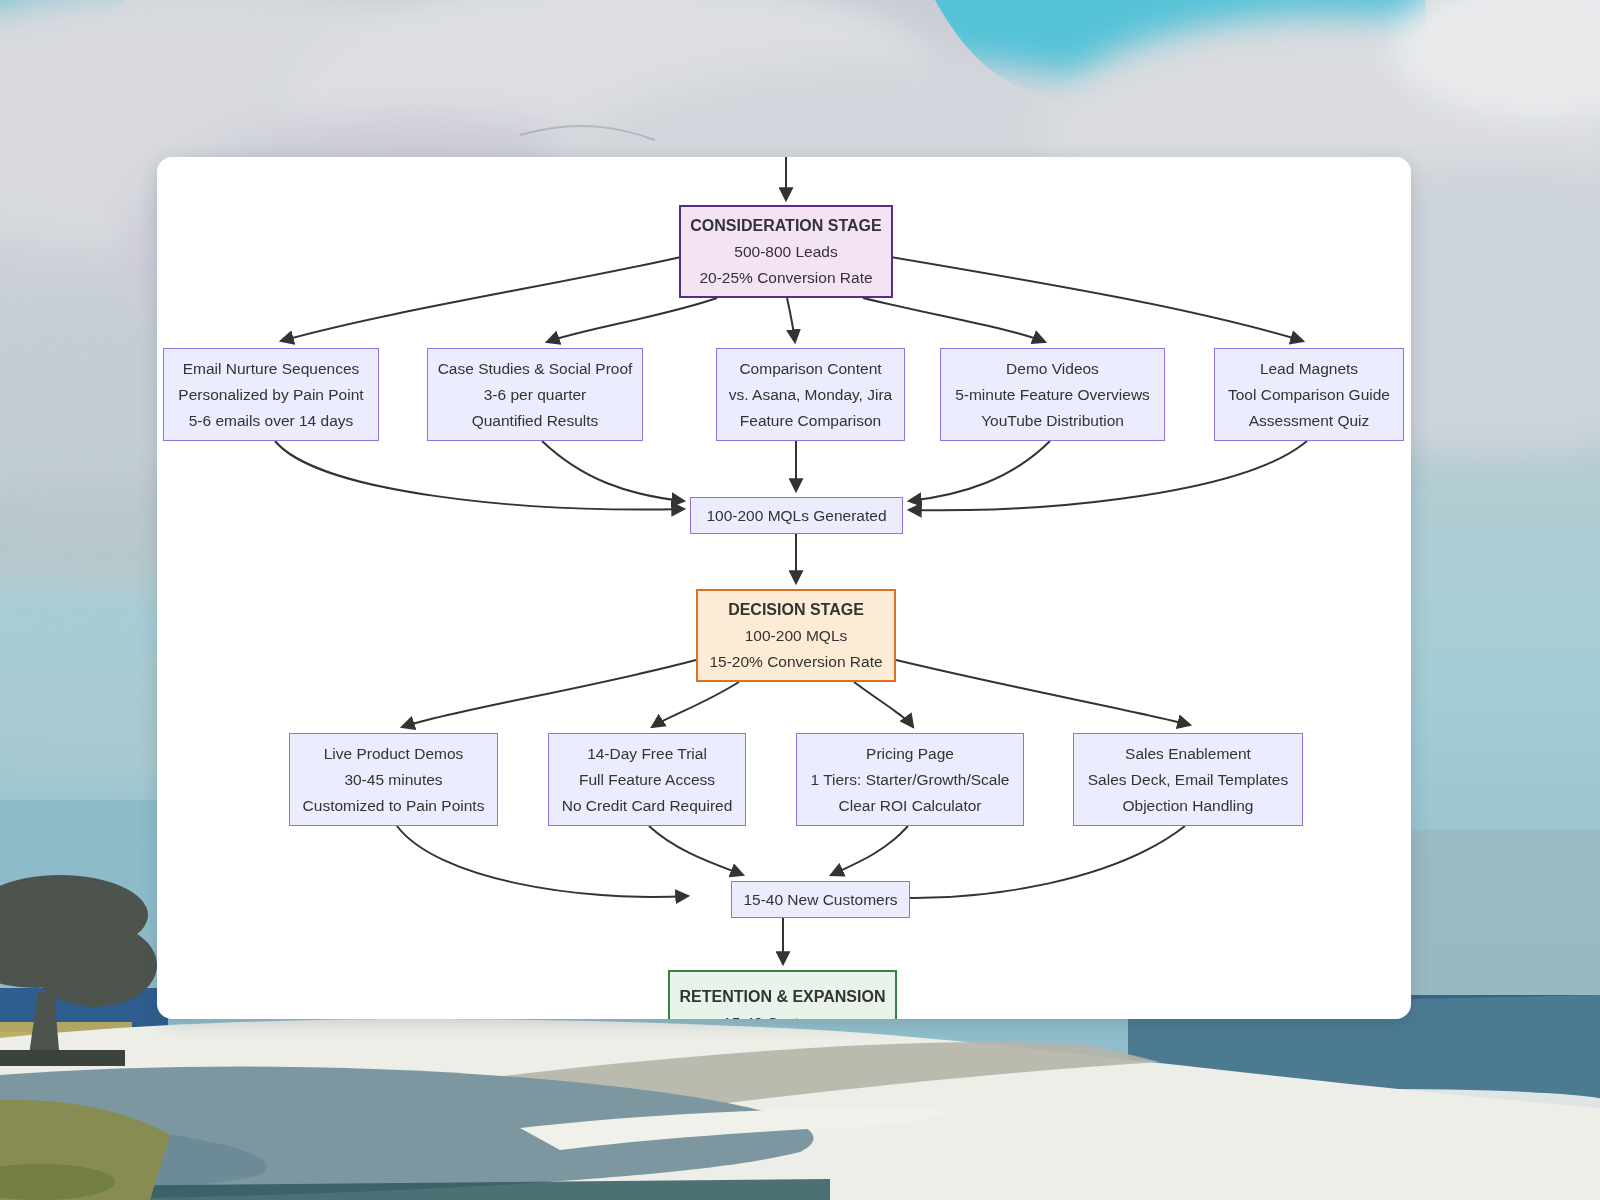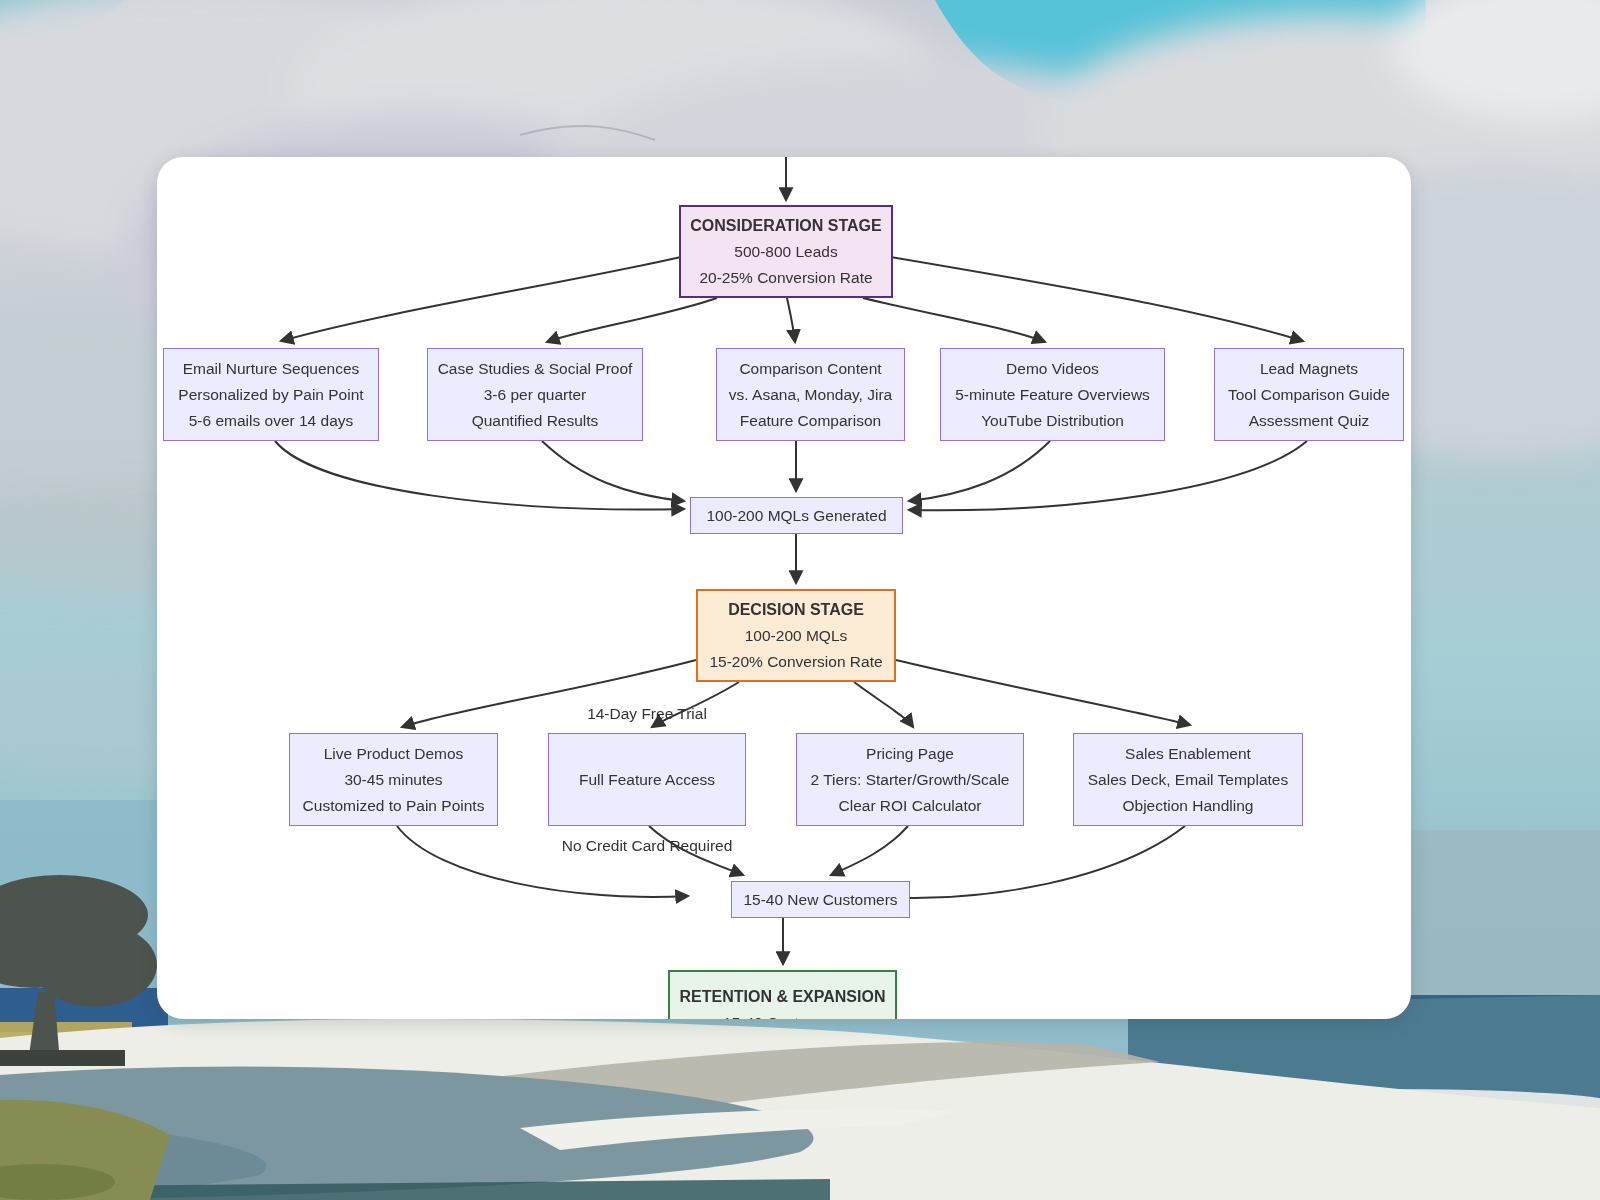--- a/index.html
+++ b/index.html
@@ -1,20 +1,20 @@
 <!DOCTYPE html>
 <html><head>
 <meta charset="utf-8">
 <style>
   html,body{margin:0;padding:0;width:1600px;height:1200px;overflow:hidden;background:#aecdd5;
     font-family:"Liberation Sans",sans-serif;}
   .stage-wrap{position:relative;width:1600px;height:1200px;}
   .bg{position:absolute;left:0;top:0;width:1600px;height:1200px;}
   .card{position:absolute;left:157px;top:157px;width:1254px;height:862px;background:#ffffff;
-    border-radius:26px;overflow:hidden;box-shadow:0 4px 18px rgba(40,60,70,.18);}
+    border-radius:15px;overflow:hidden;box-shadow:0 4px 18px rgba(40,60,70,.18);}
   .edges{position:absolute;left:0;top:0;width:1254px;height:862px;}
   .node{position:absolute;box-sizing:border-box;background:#ececff;border:1px solid #9370db;
     color:#333;font-size:15.5px;line-height:26px;text-align:center;display:flex;
     flex-direction:column;justify-content:center;}
   .node .t{font-weight:bold;font-size:16px;}
   .stage-consideration{background:#f3e3f3;border:2.6px solid #572d8a;}
   .stage-decision{background:#fcebd5;border:2.6px solid #de711f;}
   .stage-retention{background:#e8f4e9;border:2.6px solid #37823f;justify-content:flex-start;padding-top:12px;}
   .pill{position:absolute;box-sizing:border-box;background:#ececff;border:1px solid #9370db;
     color:#333;font-size:15.5px;display:flex;align-items:center;justify-content:center;}
@@ -174,28 +174,28 @@
       <div class="t">DECISION STAGE</div>
       <div>100-200 MQLs</div>
       <div>15-20% Conversion Rate</div>
     </div>
 
     <div class="node" style="left:132px;top:576px;width:209px;height:93px;">
       <div>Live Product Demos</div>
       <div>30-45 minutes</div>
       <div>Customized to Pain Points</div>
     </div>
-    <div class="node" style="left:391px;top:576px;width:198px;height:93px;gap:40px;">
+    <div class="node" style="left:391px;top:576px;width:198px;height:93px;">
       <div>14-Day Free Trial</div>
       <div>Full Feature Access</div>
       <div>No Credit Card Required</div>
     </div>
     <div class="node" style="left:639px;top:576px;width:228px;height:93px;">
       <div>Pricing Page</div>
-      <div>2 Tiers: Starter/Growth/Scale</div>
+      <div>1 Tiers: Starter/Growth/Scale</div>
       <div>Clear ROI Calculator</div>
     </div>
     <div class="node" style="left:916px;top:576px;width:230px;height:93px;">
       <div>Sales Enablement</div>
       <div>Sales Deck, Email Templates</div>
       <div>Objection Handling</div>
     </div>
 
     <div class="pill" style="left:537px;top:724px;width:179px;height:37px;margin-left:37px;">
       <span>15-40 New Customers</span>

